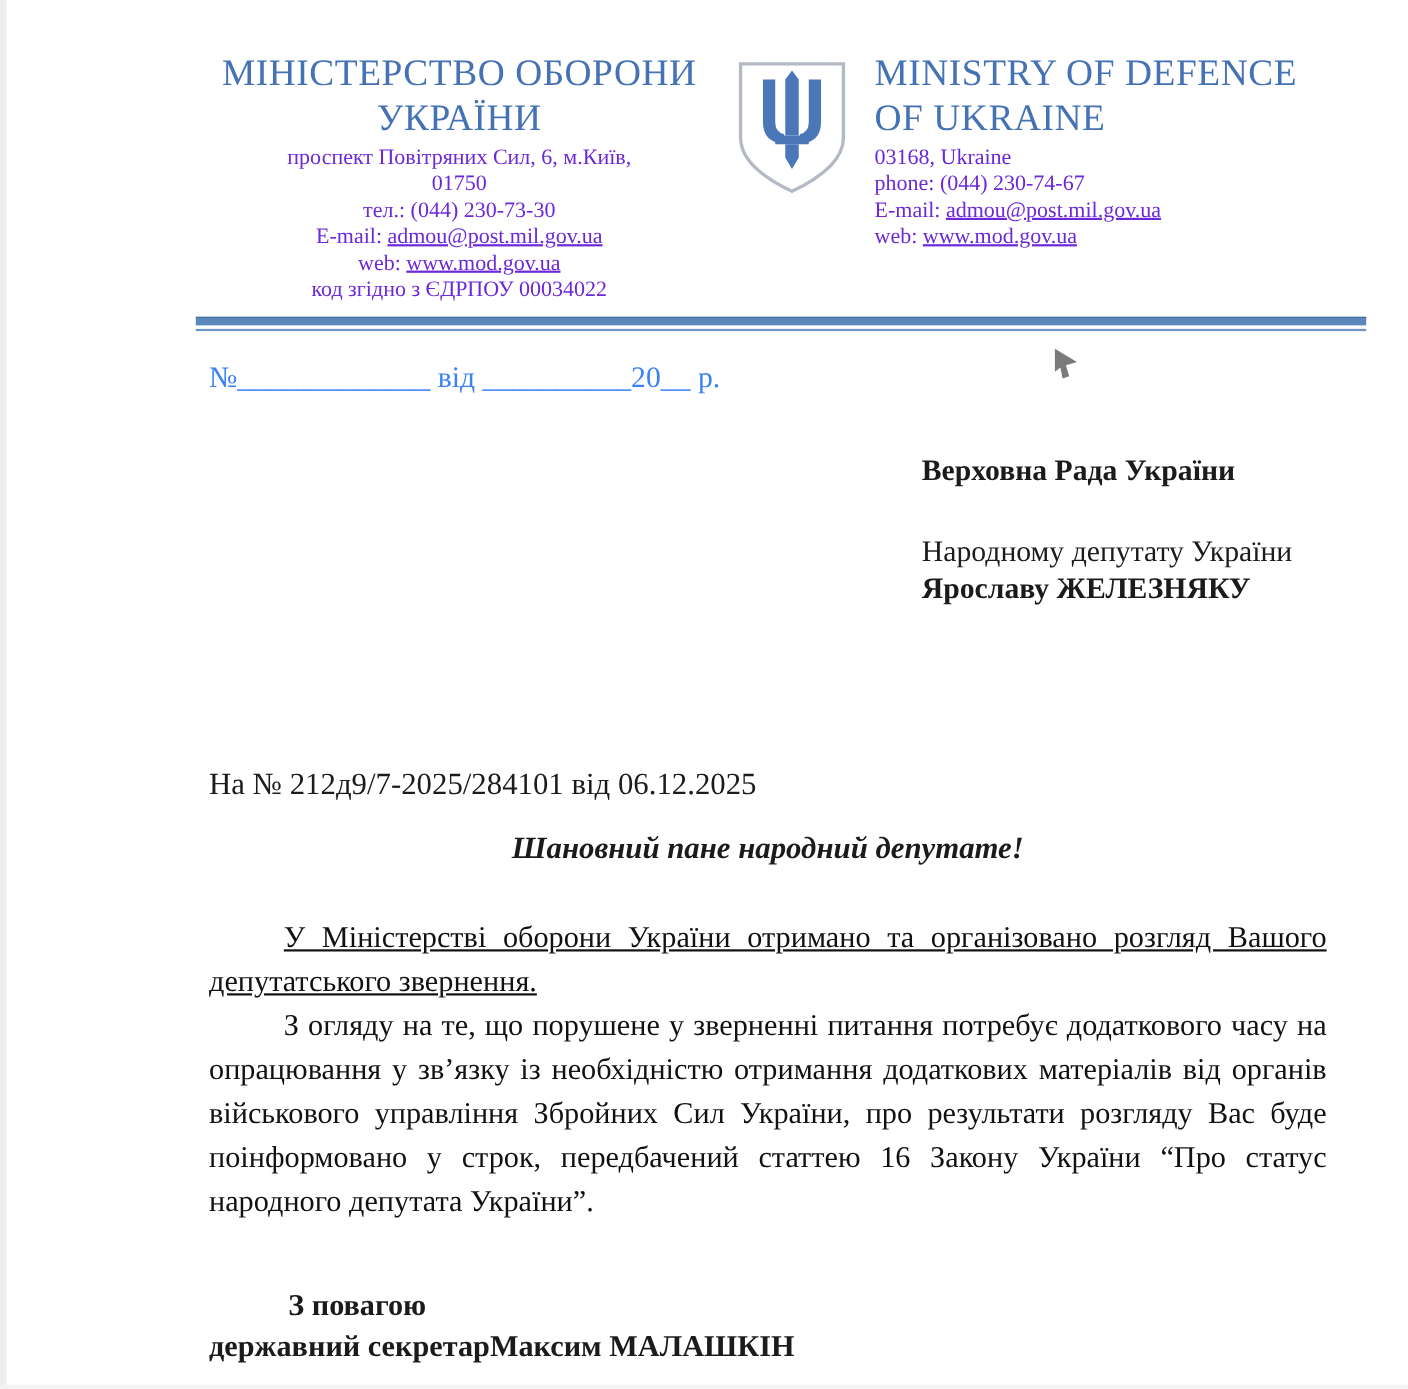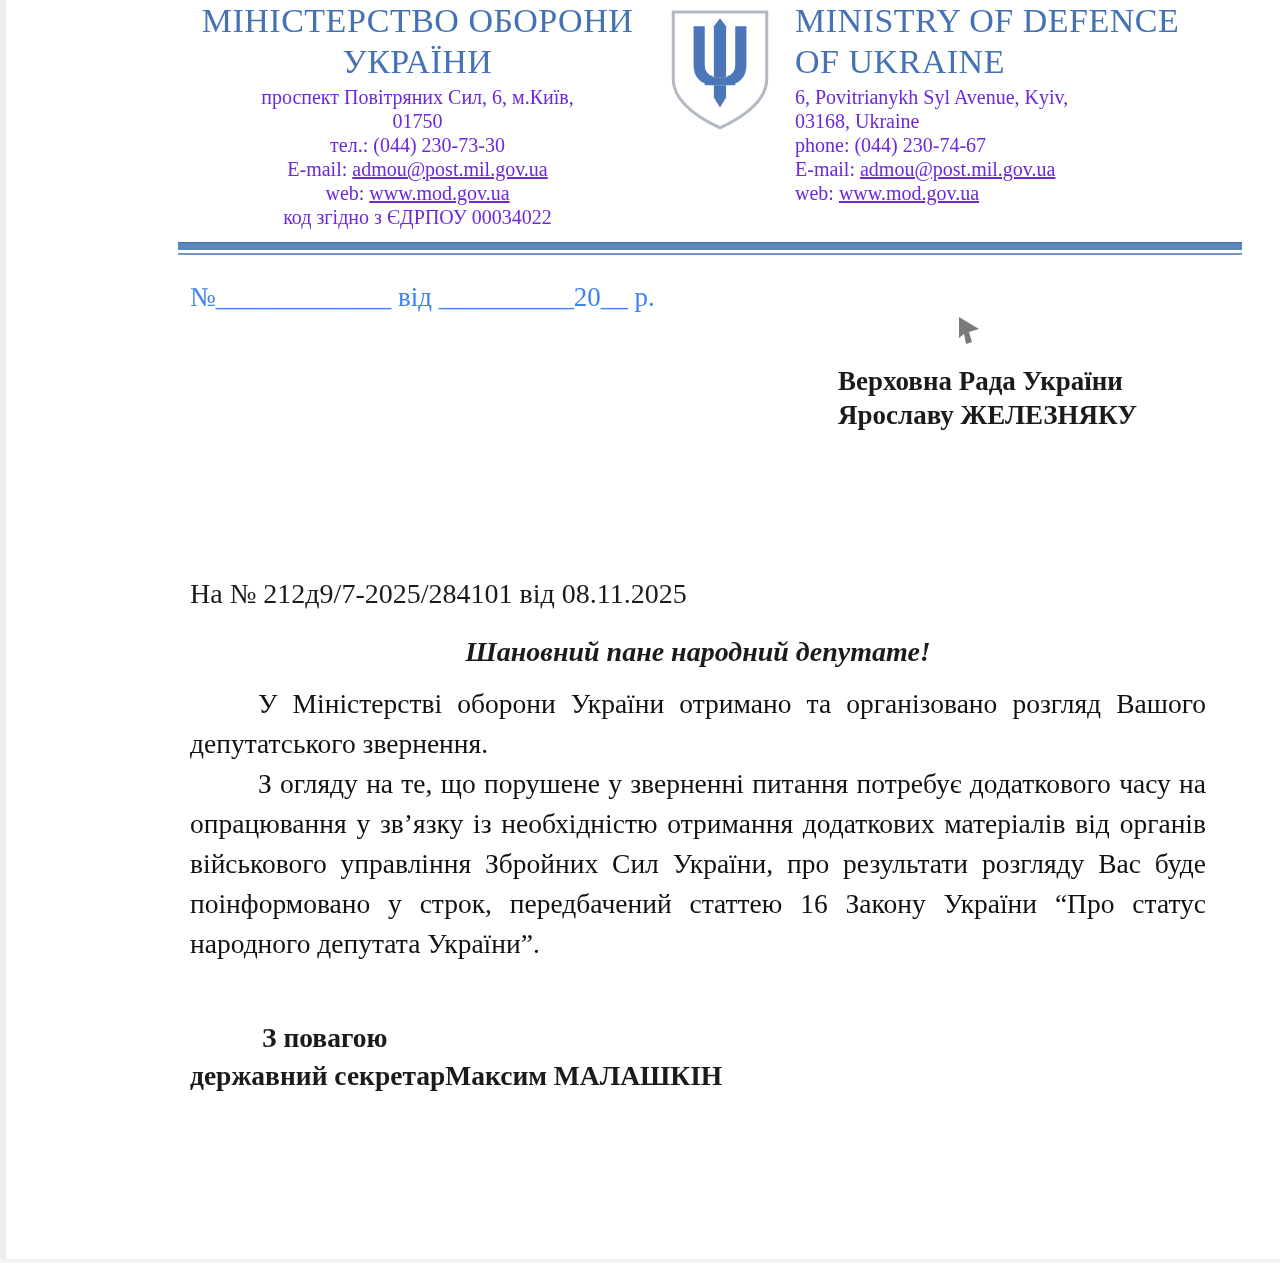--- a/index.html
+++ b/index.html
@@ -24,20 +24,21 @@
     background: #f4f4f4;
   }
   .letter {
     position: absolute;
     left: 190px; top: 0;
     width: 1016px;
   }
   
   .header {
     display: flex;
+    padding-top: 46px;
     align-items: flex-start;
   }
   .h-left  { width: 455px; text-align: center; }
   .h-emblem { width: 150px; display: flex; justify-content: center; padding-top: 8px; }
   .h-right { flex: 1; text-align: left; }
   .org-title {
     color: #4472b4;
     font-size: 34px;
     line-height: 41px;
     letter-spacing: 0.5px;
@@ -88,21 +89,21 @@
     font-size: 28px;
   }
   .body-par {
     font-size: 27.5px;
     line-height: 40px;
     text-align: justify;
     text-indent: 68px;
     margin: 0;
     color: #111111;
   }
-  .par1 { margin-top: 16px; }
+  .par1 { margin-top: 44px; text-decoration: underline; }
   
   .signature { margin-top: 58px; font-weight: bold; font-size: 27.5px; }
   .sig-closing { padding-left: 72px; }
   .sig-row {
     display: flex;
     margin-top: 6px;
   }
 </style>
 </head>
 <body>
@@ -141,21 +142,20 @@
         </g>
       </svg>
     </div>
 
     <div class="h-right">
       <div class="org-title">
         <div>MINISTRY OF DEFENCE</div>
         <div>OF UKRAINE</div>
       </div>
       <div class="h-details">
-        <div>6, Povitrianykh Syl Avenue, Kyiv,</div>
         <div>03168, Ukraine</div>
         <div>phone: (044) 230-74-67</div>
         <div><span>E-mail: </span><span class="lnk">admou@post.mil.gov.ua</span></div>
         <div><span>web: </span><span class="lnk">www.mod.gov.ua</span></div>
       </div>
     </div>
   </div>
 
   <div class="rule">
     <div class="rule-thick"></div>
@@ -166,24 +166,25 @@
   <div class="ref-line">№_____________ від __________20__ р.</div>
 
   <div class="cursor">
     <svg width="26" height="32" viewBox="0 0 26 32" aria-hidden="true">
       <path d="M3 1 L23 13 L13 16 L16 26 L10 28 L8 18 L3 22 Z" fill="#7a7a7a"></path>
     </svg>
   </div>
 
   <div class="recipient">
     <div class="r1">Верховна Рада України</div>
+    <div class="r2">Народному депутату України</div>
     <div class="r3">Ярославу ЖЕЛЕЗНЯКУ</div>
   </div>
 
-  <div class="in-reply">На № 212д9/7-2025/284101 від 08.11.2025</div>
+  <div class="in-reply">На № 212д9/7-2025/284101 від 06.12.2025</div>
 
   <div class="salutation">Шановний пане народний депутате!</div>
 
   <p class="body-par par1">У Міністерстві оборони України отримано та організовано розгляд Вашого депутатського звернення.</p>
   <p class="body-par">З огляду на те, що порушене у зверненні питання потребує додаткового часу на опрацювання у зв’язку із необхідністю отримання додаткових матеріалів від органів військового управління Збройних Сил України, про результати розгляду Вас буде поінформовано у строк, передбачений статтею 16 Закону України “Про статус народного депутата України”.</p>
 
   <div class="signature">
     <div class="sig-closing">З повагою</div>
     <div class="sig-row">
       <span>державний секретар</span>

